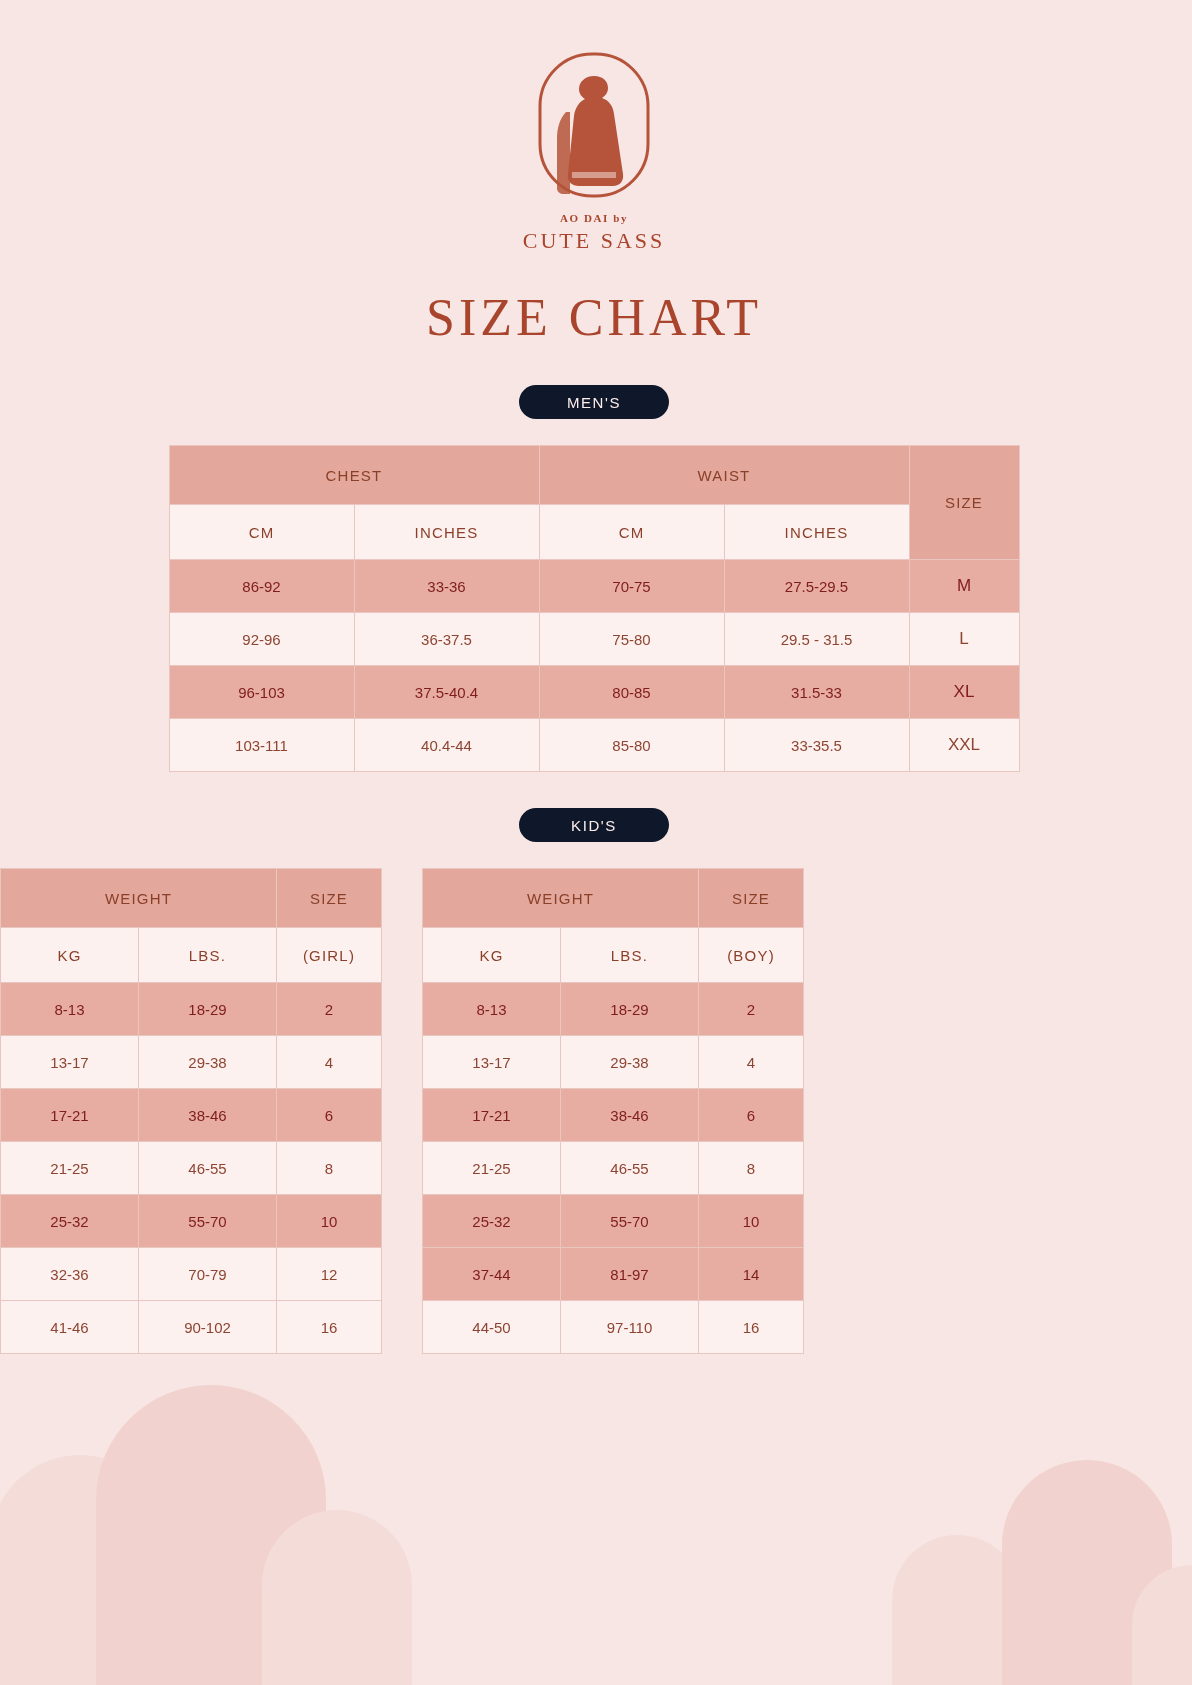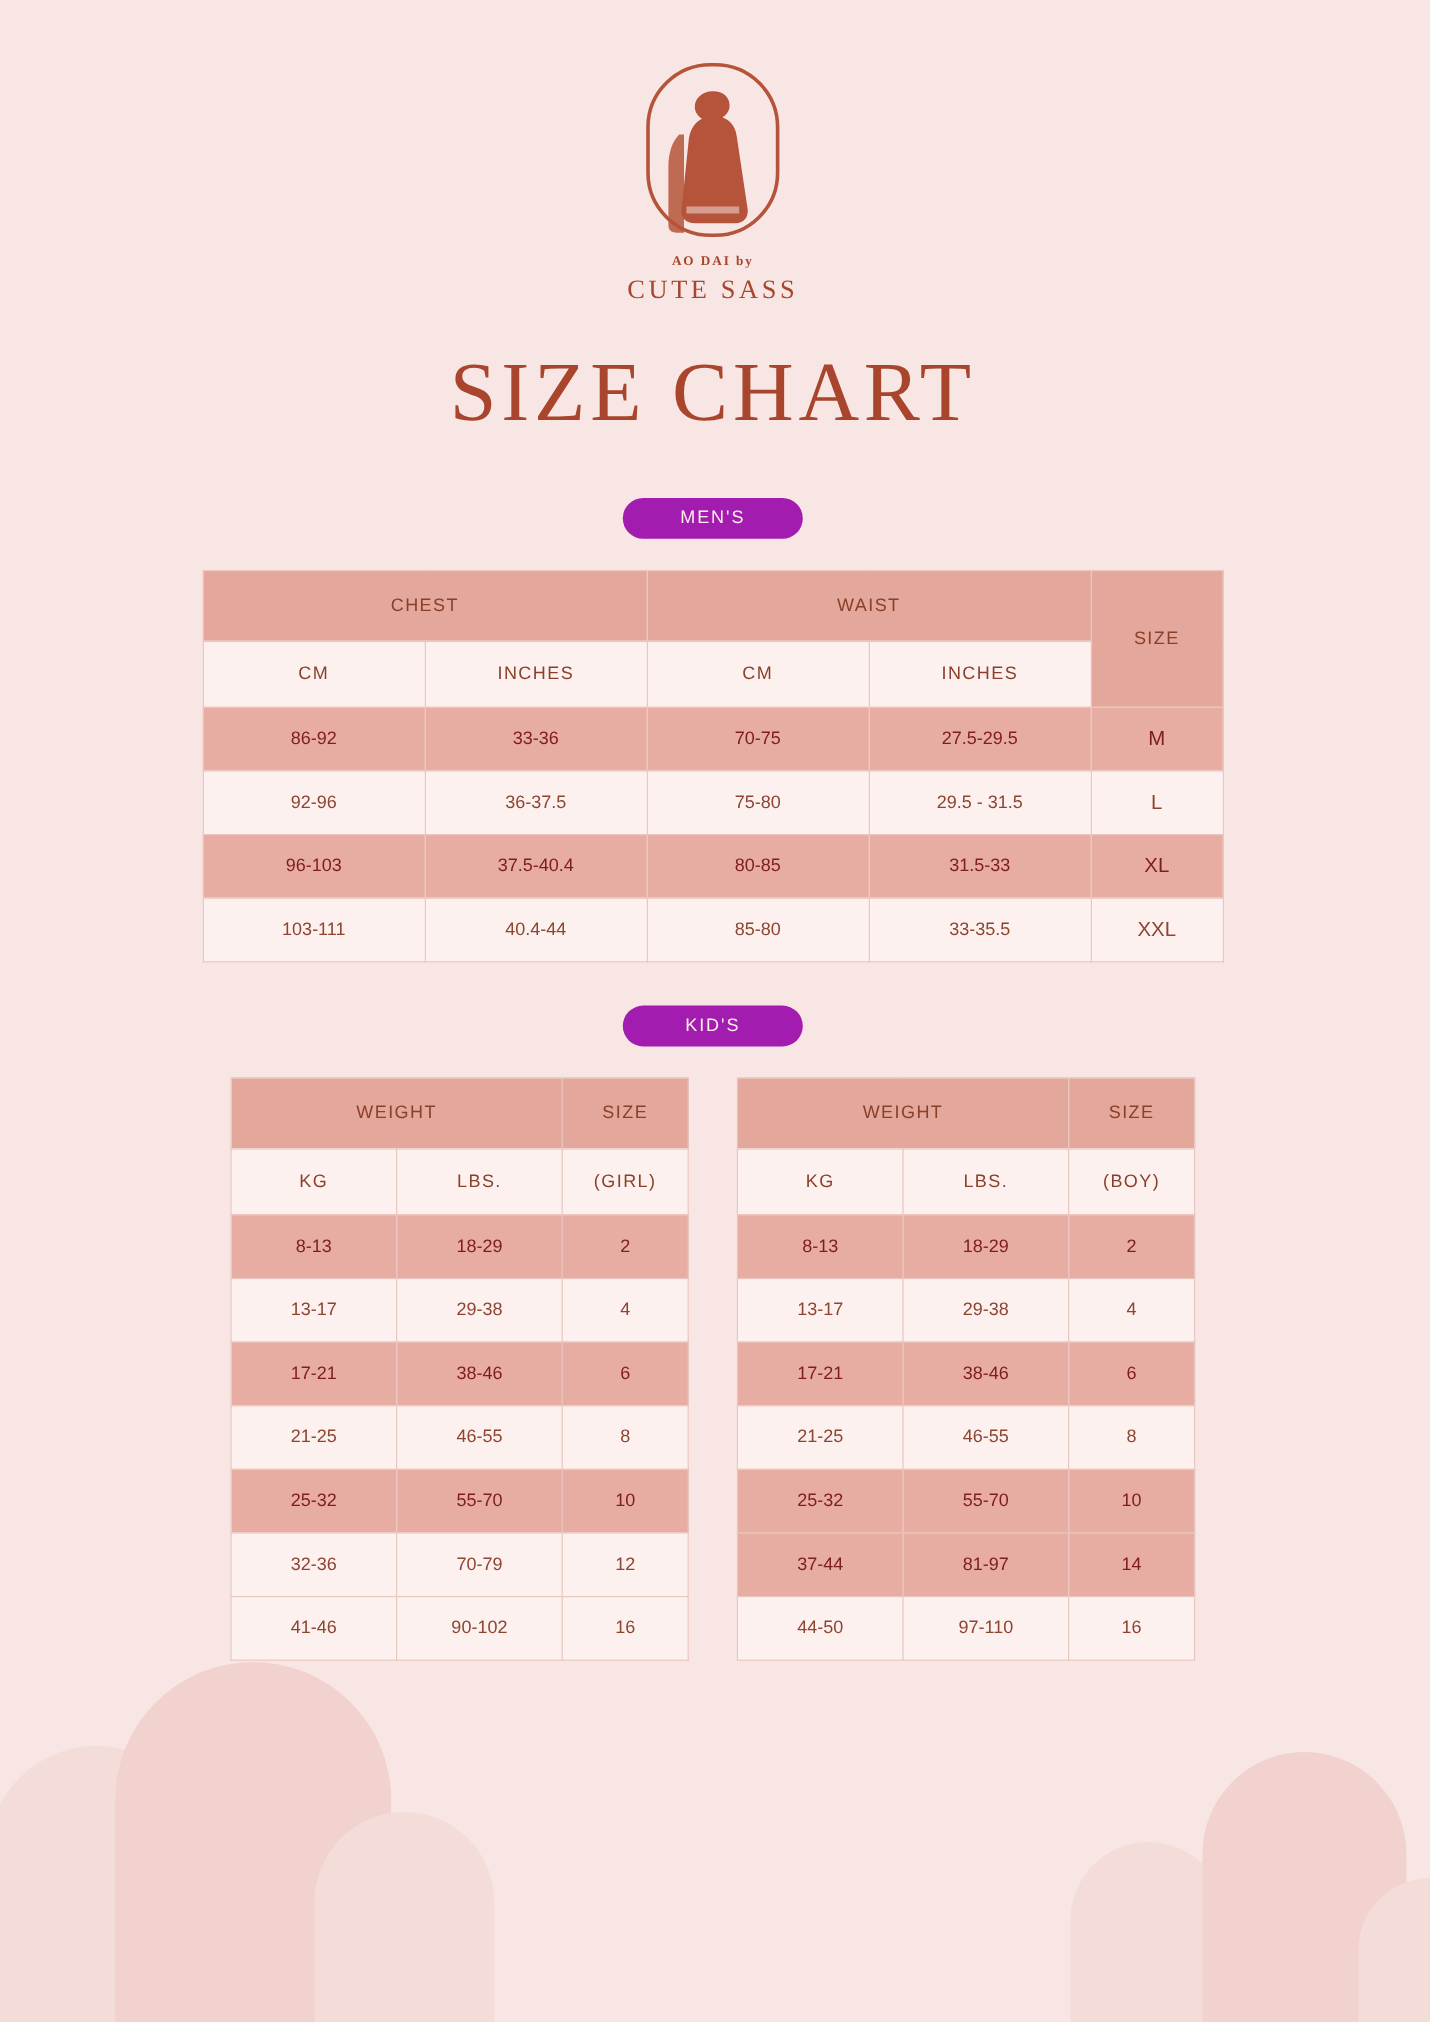--- a/index.html
+++ b/index.html
@@ -70,32 +70,32 @@
     font-size: 22px;
     letter-spacing: 3px;
     color: #a8452c;
     font-family: "Liberation Serif", serif;
   }
 
   .title {
     margin-top: 34px;
     text-align: center;
     font-family: "Liberation Serif", serif;
-    font-size: 70px;
+    font-size: 52px;
     letter-spacing: 4px;
     color: #a8452c;
     font-weight: normal;
   }
 
   .pill {
     margin: 38px auto 0 auto;
     width: 150px;
     height: 34px;
     border-radius: 18px;
-    background: #a21caf;
+    background: #0f172a;
     color: #fdeeec;
     font-size: 15px;
     letter-spacing: 1.6px;
     display: flex;
     align-items: center;
     justify-content: center;
     text-align: right;
   }
 
   .table-block {
@@ -139,21 +139,21 @@
     font-size: 17px;
   }
 
   
   .men col.c1, .men col.c2, .men col.c3, .men col.c4 { width: 185px; }
   .men col.c5 { width: 110px; }
 
   
   .kids-row {
     display: flex;
-    justify-content: center;
+    justify-content: flex-start;
     gap: 40px;
     margin-top: 26px;
   }
   .kid col.k1 { width: 138px; }
   .kid col.k2 { width: 138px; }
   .kid col.k3 { width: 105px; }
 </style>
 </head>
 <body>
 

